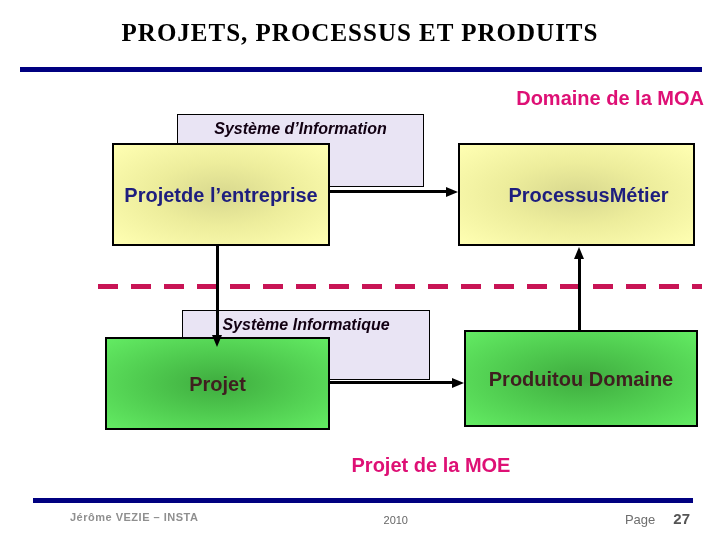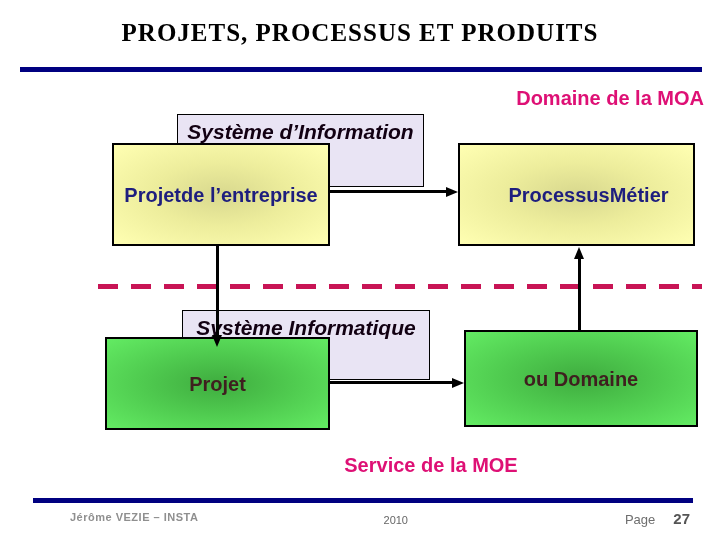--- a/index.html
+++ b/index.html
@@ -20,21 +20,21 @@
   
   .domain {
     position:absolute; font-weight:bold; font-size:20px;
     color:var(--domain-pink,#DE1075); white-space:nowrap;
   }
   .domain-moa { top:87px; right:16px; }
   .domain-moe { top:454px; left:311px; width:240px; text-align:center; }
   
   .group-box {
     position:absolute; background:#E9E4F4; border:1px solid #000; z-index:1;
-    text-align:center; font-weight:bold; font-style:italic; font-size:21px;
+    text-align:center; font-weight:bold; font-style:italic; font-size:16px;
     color:#120012;
   }
   .group-box .glabel { margin-top:5px; }
   .gb-si  { left:177px; top:114px; width:245px; height:71px; }
   .gb-sit { left:182px; top:310px; width:246px; height:68px; }
   
   .node {
     position:absolute; border:2px solid #000; box-sizing:border-box; z-index:2;
     display:flex; align-items:center; justify-content:center;
     text-align:center; font-weight:bold; font-size:20px; line-height:1.2;
@@ -105,36 +105,37 @@
   <div class="dashed"></div>
 
   <div class="group-box gb-sit">
     <div class="glabel">Système Informatique</div>
   </div>
 
   <div class="node node-green n-pt">
     <div>Projet</div>
   </div>
   <div class="node node-green n-ps">
+    <div>Produit</div>
     <div>ou Domaine</div>
   </div>
 
   <div class="line ln-a"></div>
   <div class="arrow arrow-right ah-a"></div>
 
   <div class="line ln-b"></div>
   <div class="arrow arrow-down ah-b"></div>
 
   <div class="line ln-c"></div>
   <div class="arrow arrow-up ah-c"></div>
 
   <div class="line ln-d"></div>
   <div class="arrow arrow-right ah-d"></div>
 
-  <div class="domain domain-moe">Service de la MOE</div>
+  <div class="domain domain-moe">Projet de la MOE</div>
 
   <div class="rule rule-bottom"></div>
   <div class="footer-author">Jérôme VEZIE – INSTA</div>
   <div class="footer-year">2010</div>
   <div class="footer-page">
     <span>Page</span><span class="pnum">27</span>
   </div>
 
 </div>
 

